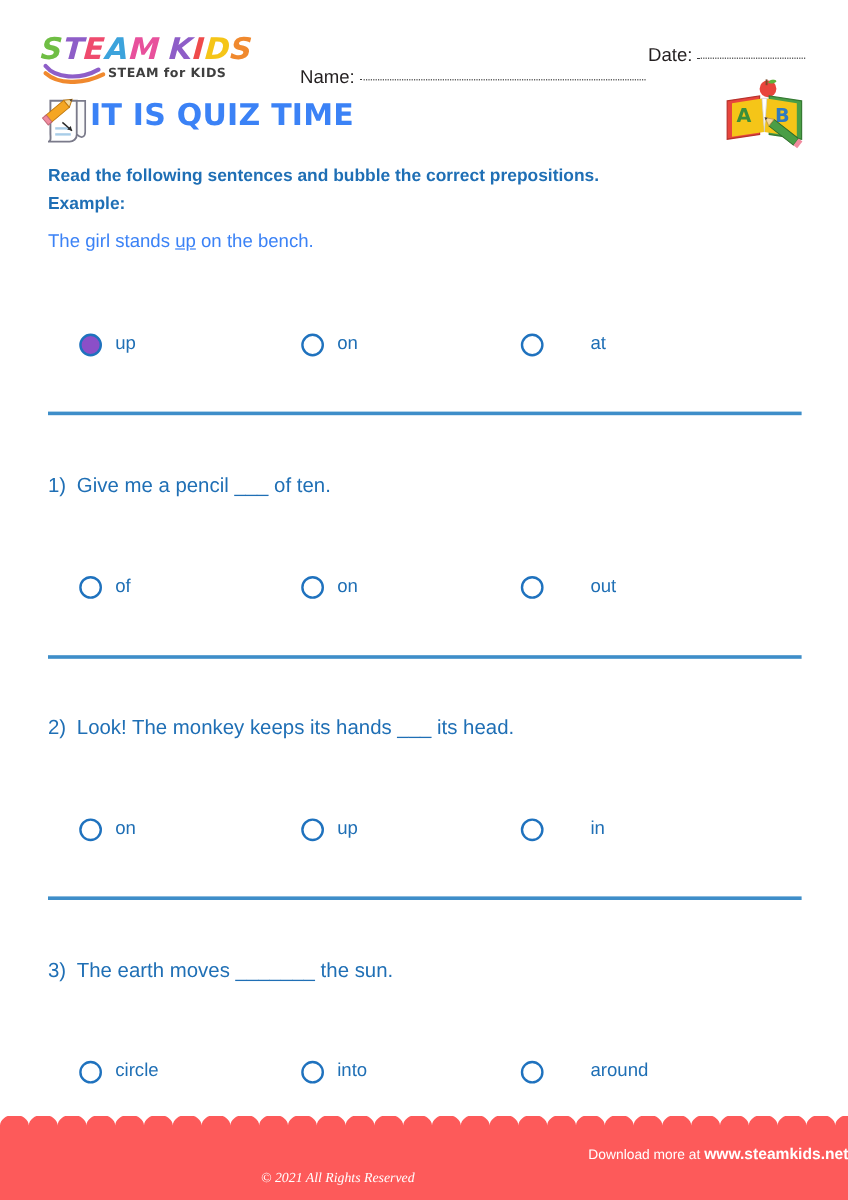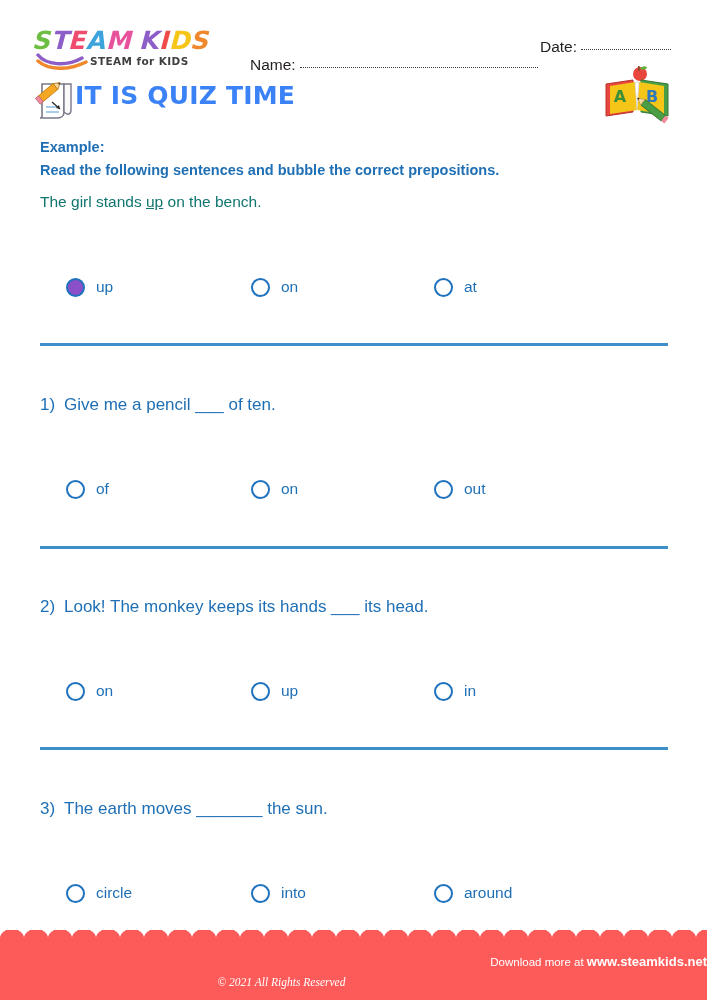--- a/index.html
+++ b/index.html
@@ -157,21 +157,21 @@
     color: #1F6FB5;
     line-height: 23px;
     white-space: nowrap;
   }
   .example-sentence {
     position: absolute;
     left: 40px;
     top: 193px;
     font-family: "Liberation Sans", sans-serif;
     font-size: 15.5px;
-    color: #0f766e;
+    color: #3b82f6;
     white-space: nowrap;
   }
   .ul { text-decoration: underline; }
 
   
   .qtext {
     position: absolute;
     font-family: "Liberation Sans", sans-serif;
     font-size: 17px;
     color: #1F6FB5;
@@ -187,21 +187,21 @@
   }
   .option {
     position: absolute;
     top: 0;
     display: flex;
     align-items: center;
     height: 30px;
   }
   .opt-a { left: 0px; }
   .opt-b { left: 185px; }
-  .opt-c { left: 368px; }
+  .opt-c { left: 368px; gap: 28px; }
 
   .bubble {
     width: 19px;
     height: 19px;
     border-radius: 50%;
     border: 2px solid #1F72BE;
     background: #ffffff;
     box-sizing: border-box;
     flex: 0 0 auto;
   }
@@ -336,22 +336,22 @@
     <text x="52" y="36" font-family="DejaVu Sans, sans-serif" font-size="16" font-weight="bold" fill="#2F7ABF" text-anchor="middle">B</text>
     <g transform="rotate(38 52 44)">
       <rect x="40" y="40" width="26" height="7" fill="#4A9E46" stroke="#2F6B2C" stroke-width="0.8"></rect>
       <path d="M40,40 L33,43.5 L40,47 Z" fill="#F3D9A0" stroke="#C09A50" stroke-width="0.7"></path>
       <path d="M35,42.2 L33,43.5 L35,44.8 Z" fill="#3a3a3a"></path>
       <rect x="66" y="40" width="4" height="7" fill="#F08B9E"></rect>
     </g>
   </svg>
 
   <div class="instructions">
+    <div class="instr-line">Read the following sentences and bubble the correct prepositions.</div>
     <div class="instr-line">Example:</div>
-    <div class="instr-line">Read the following sentences and bubble the correct prepositions.</div>
   </div>
 
   <div class="example-sentence">
     <span>The girl stands </span><span class="ul">up</span><span> on the bench.</span>
   </div>
 
   <div class="optionrow" style="top:272px;">
     <div class="option opt-a">
       <div class="bubble filled"></div>
       <div class="opt-label">up</div>

